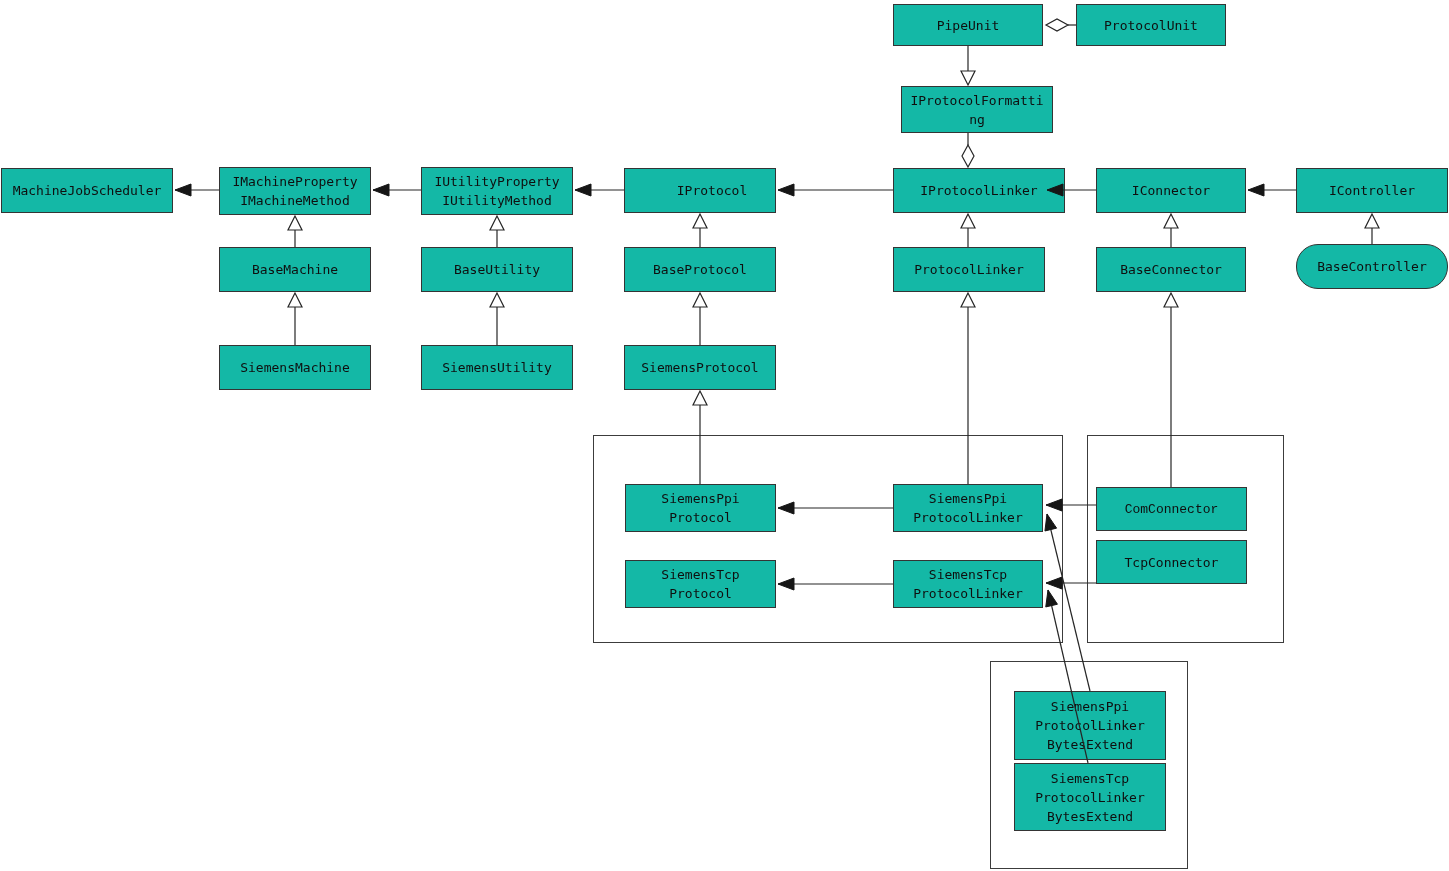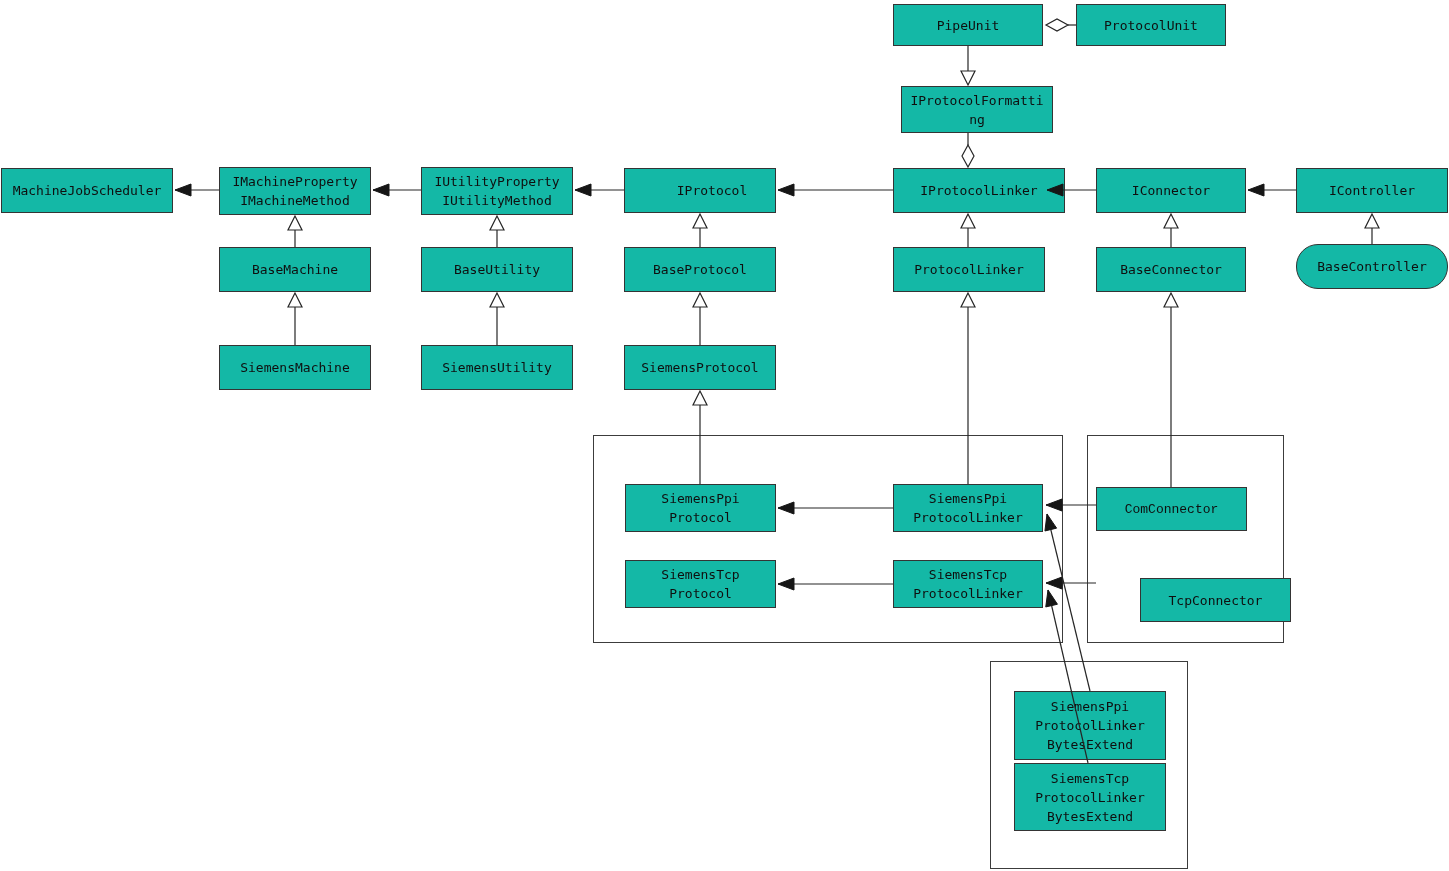--- a/index.html
+++ b/index.html
@@ -124,21 +124,21 @@
       <div class="node-line">SiemensPpi</div>
       <div class="node-line">ProtocolLinker</div>
     </div>
     <div class="node" style="left: 893px; top: 560px; width: 150px; height: 48px;">
       <div class="node-line">SiemensTcp</div>
       <div class="node-line">ProtocolLinker</div>
     </div>
     <div class="node" style="left: 1096px; top: 487px; width: 151px; height: 44px; font-family: Liberation Mono, monospace;">
       <div class="node-line">ComConnector</div>
     </div>
-    <div class="node" style="left: 1096px; top: 578px; width: 151px; height: 44px; margin-left: 44px;">
+    <div class="node" style="left: 1096px; top: 540px; width: 151px; height: 44px;">
       <div class="node-line">TcpConnector</div>
     </div>
     <div class="node" style="left: 1014px; top: 691px; width: 152px; height: 69px;">
       <div class="node-line">SiemensPpi</div>
       <div class="node-line">ProtocolLinker</div>
       <div class="node-line">BytesExtend</div>
     </div>
     <div class="node" style="left: 1014px; top: 763px; width: 152px; height: 68px;">
       <div class="node-line">SiemensTcp</div>
       <div class="node-line">ProtocolLinker</div>

